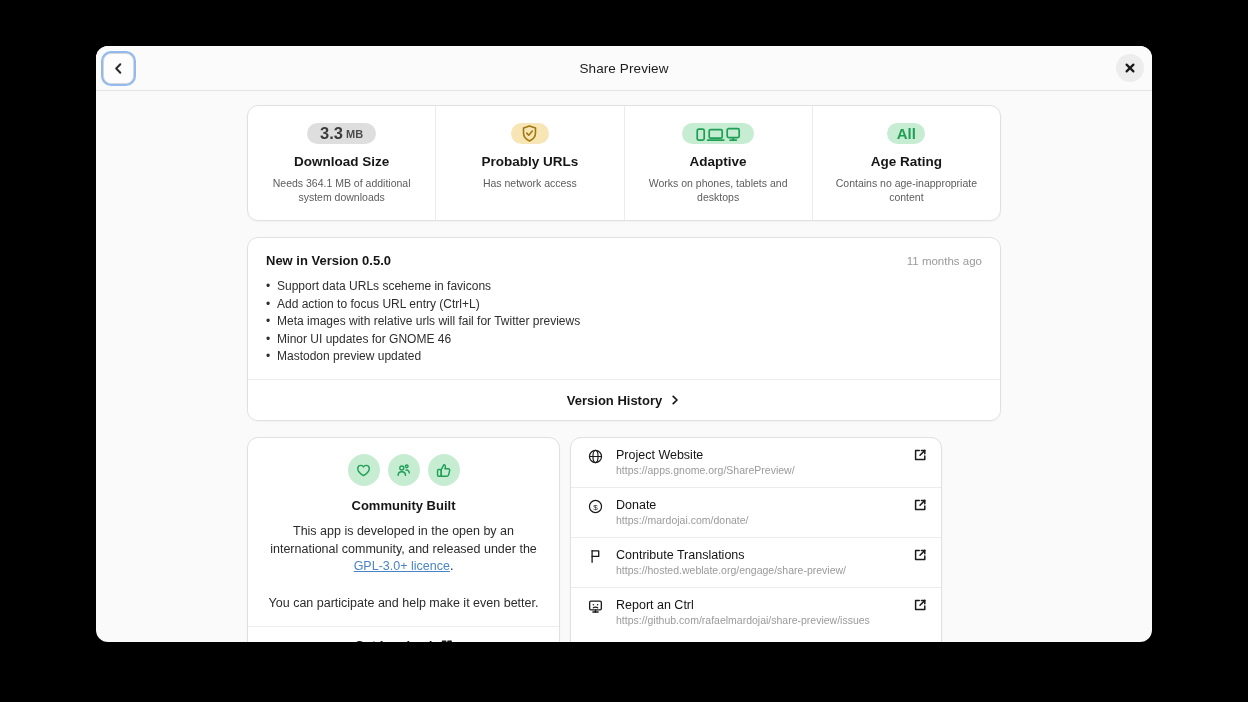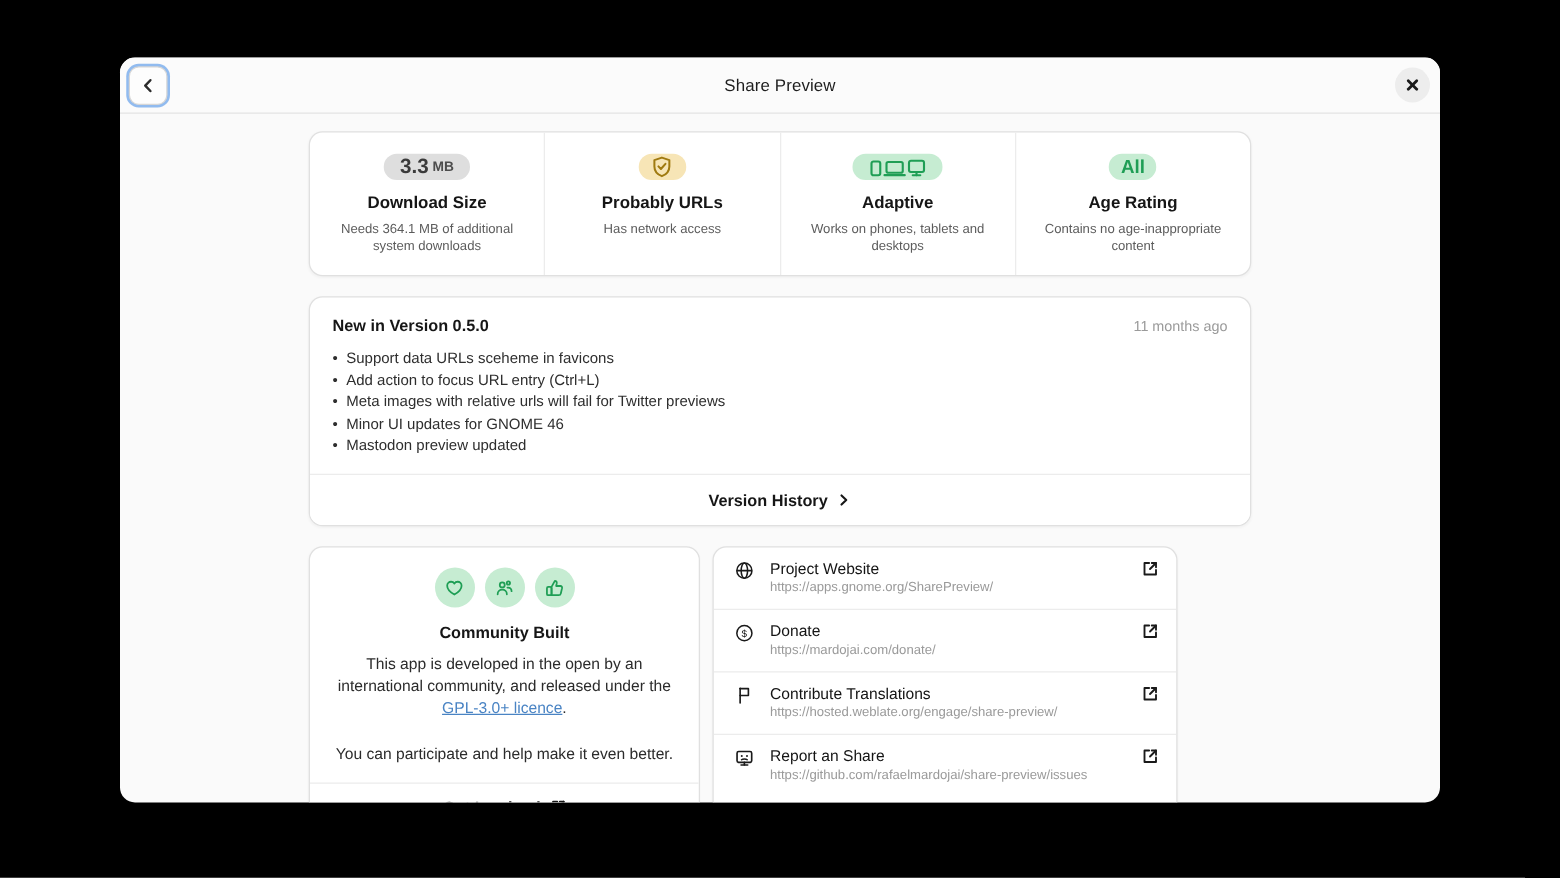--- a/index.html
+++ b/index.html
@@ -458,21 +458,21 @@
                   <rect x="2.8" y="3.4" width="12.4" height="9.2" rx="1.4"></rect>
                   <line x1="9" y1="12.6" x2="9" y2="14.8"></line>
                   <line x1="6.2" y1="14.8" x2="11.8" y2="14.8"></line>
                 </g>
                 <circle cx="6.8" cy="7.1" r="0.85" fill="#1a1a1a"></circle>
                 <circle cx="11.2" cy="7.1" r="0.85" fill="#1a1a1a"></circle>
                 <path d="M6.6 10.4 C7.6 9.4 10.4 9.4 11.4 10.4" fill="none" stroke="#1a1a1a" stroke-width="1.3" stroke-linecap="round"></path>
               </svg>
             </span>
             <span class="link-text">
-              <span class="link-title" style="display:block">Report an Share</span>
+              <span class="link-title" style="display:block">Report an Ctrl</span>
               <span class="link-url" style="display:block">https://github.com/rafaelmardojai/share-preview/issues</span>
             </span>
             <span class="ext-ico">
               <svg class="ico" width="14" height="14" viewBox="0 0 14 14">
                 <g fill="none" stroke="#1a1a1a" stroke-width="1.5" stroke-linecap="round" stroke-linejoin="round">
                   <path d="M6.3 2.4 H2.6 V11.6 H11.8 V7.9"></path>
                   <polyline points="8.4,2.4 11.8,2.4 11.8,5.8"></polyline>
                   <line x1="11.8" y1="2.4" x2="7.0" y2="7.2"></line>
                 </g>
               </svg>

